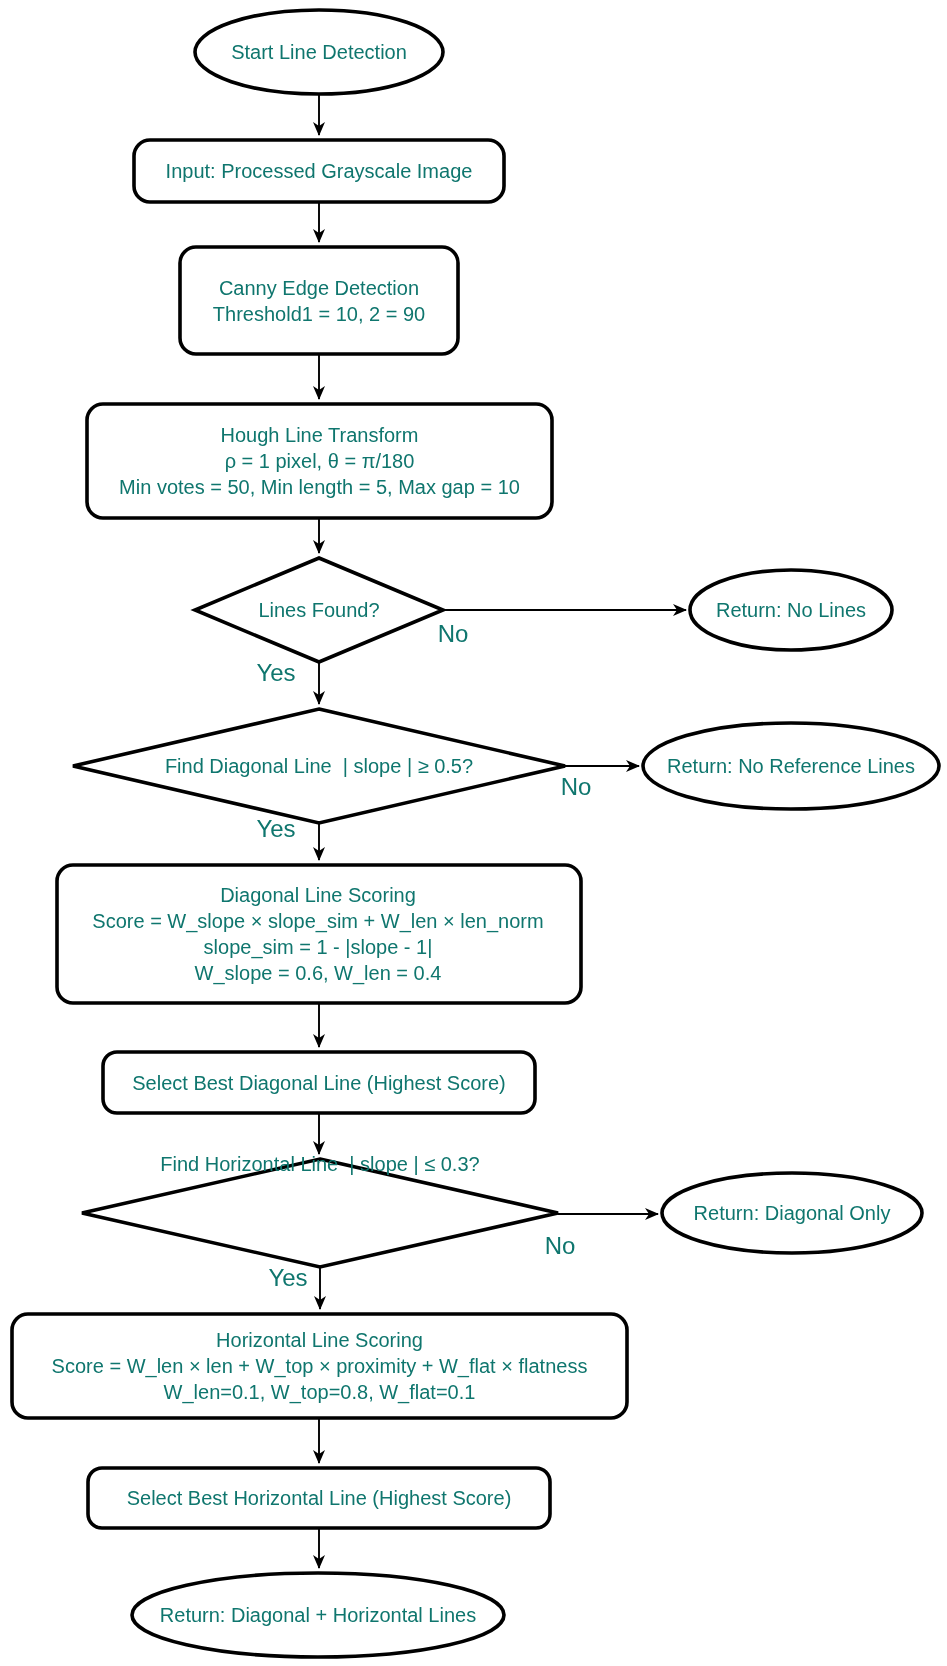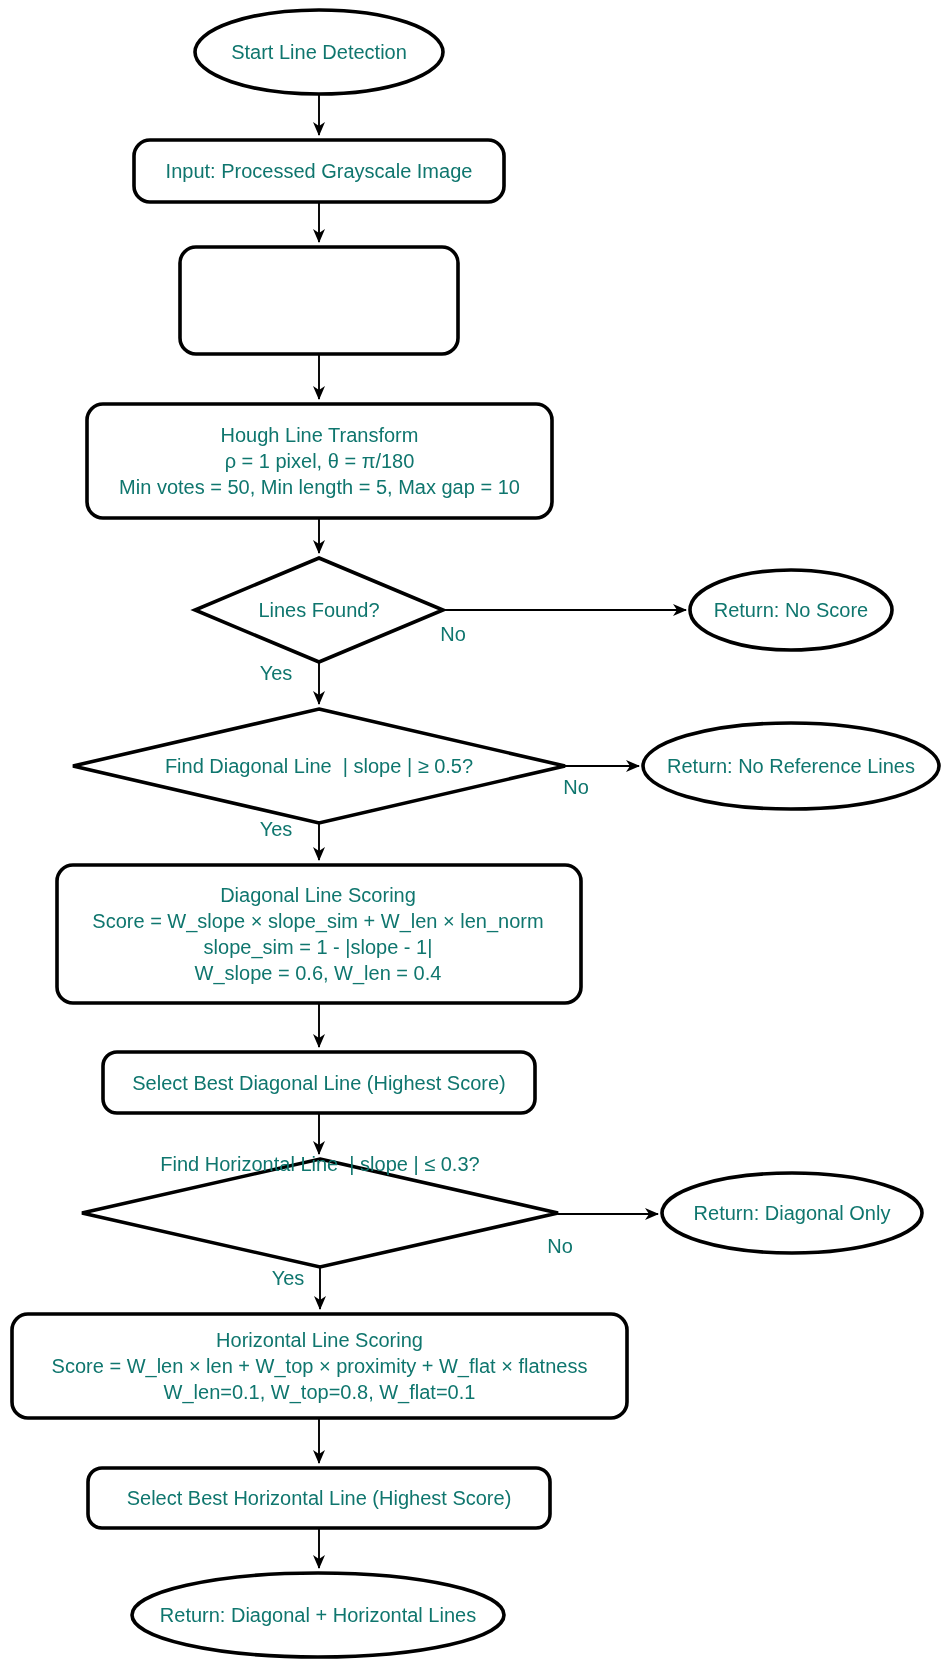--- a/index.html
+++ b/index.html
@@ -19,21 +19,21 @@
     flex-direction: column;
     align-items: center;
     justify-content: center;
     text-align: center;
     font-size: 20px;
     line-height: 26px;
   }
   .line { white-space: pre; }
   .edge-label {
     position: absolute;
-    font-size: 20px;
+    font-size: 24px;
     line-height: 22px;
     text-align: center;
     transform: translate(-50%, -50%);
     white-space: pre;
   }
   .shape { fill: #ffffff; stroke: #000000; stroke-width: 3.6px; }
   .edge  { fill: none; stroke: #000000; stroke-width: 1.9px; }
 </style>
 </head>
 <body>
@@ -84,33 +84,37 @@
   </svg>
 
   <div class="node-label" style="left:195px; top:10px;  width:248px; height:84px;">
     <div class="line">Start Line Detection</div>
   </div>
 
   <div class="node-label" style="left:134px; top:140px; width:370px; height:62px;text-align:center;">
     <div class="line">Input: Processed Grayscale Image</div>
   </div>
 
+  <div class="node-label" style="left:180px; top:247px; width:278px; height:107px;">
+    <div class="line">Canny Edge Detection</div>
+    <div class="line">Threshold1 = 10, 2 = 90</div>
+  </div>
 
   <div class="node-label" style="left:87px; top:404px; width:465px; height:114px;">
     <div class="line">Hough Line Transform</div>
     <div class="line">ρ = 1 pixel, θ = π/180</div>
     <div class="line">Min votes = 50, Min length = 5, Max gap = 10</div>
   </div>
 
   <div class="node-label" style="left:195px; top:558px; width:248px; height:104px;">
     <div class="line">Lines Found?</div>
   </div>
 
   <div class="node-label" style="left:690px; top:570px; width:202px; height:80px;">
-    <div class="line">Return: No Score</div>
+    <div class="line">Return: No Lines</div>
   </div>
 
   <div class="node-label" style="left:73px; top:709px; width:492px; height:114px;">
     <div class="line">Find Diagonal Line  | slope | ≥ 0.5?</div>
   </div>
 
   <div class="node-label" style="left:643px; top:723px; width:296px; height:86px;">
     <div class="line">Return: No Reference Lines</div>
   </div>
 

